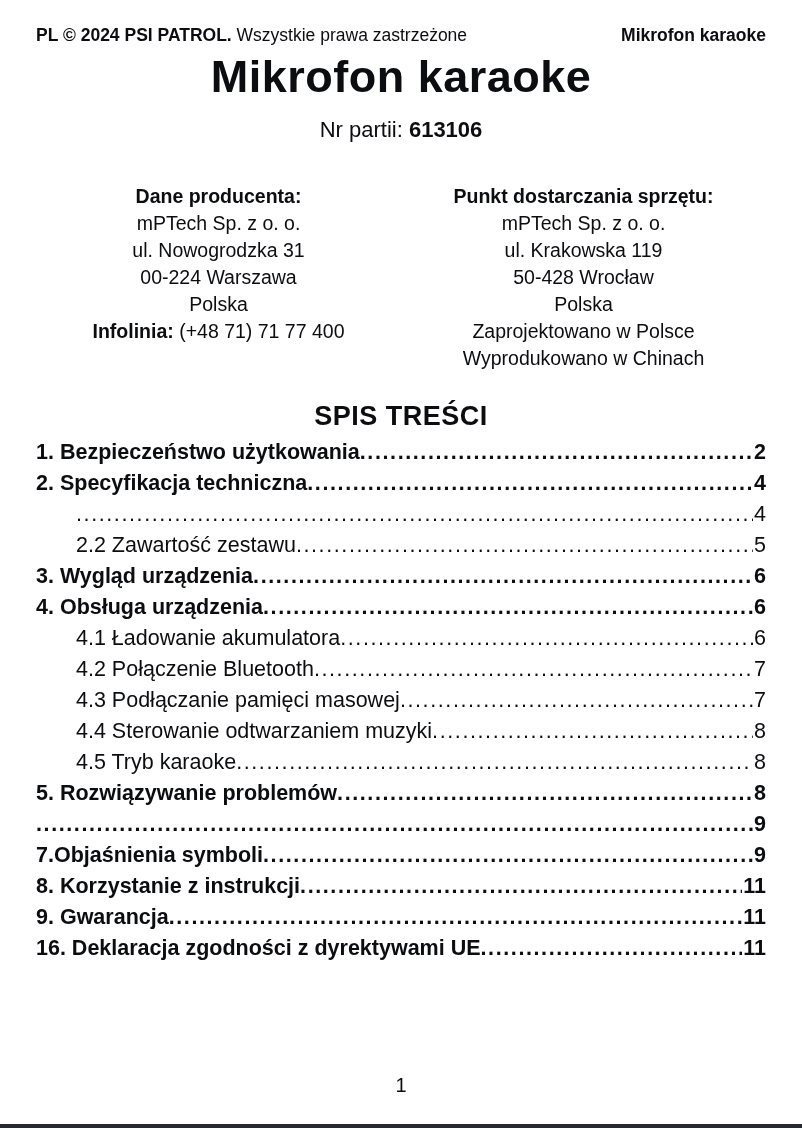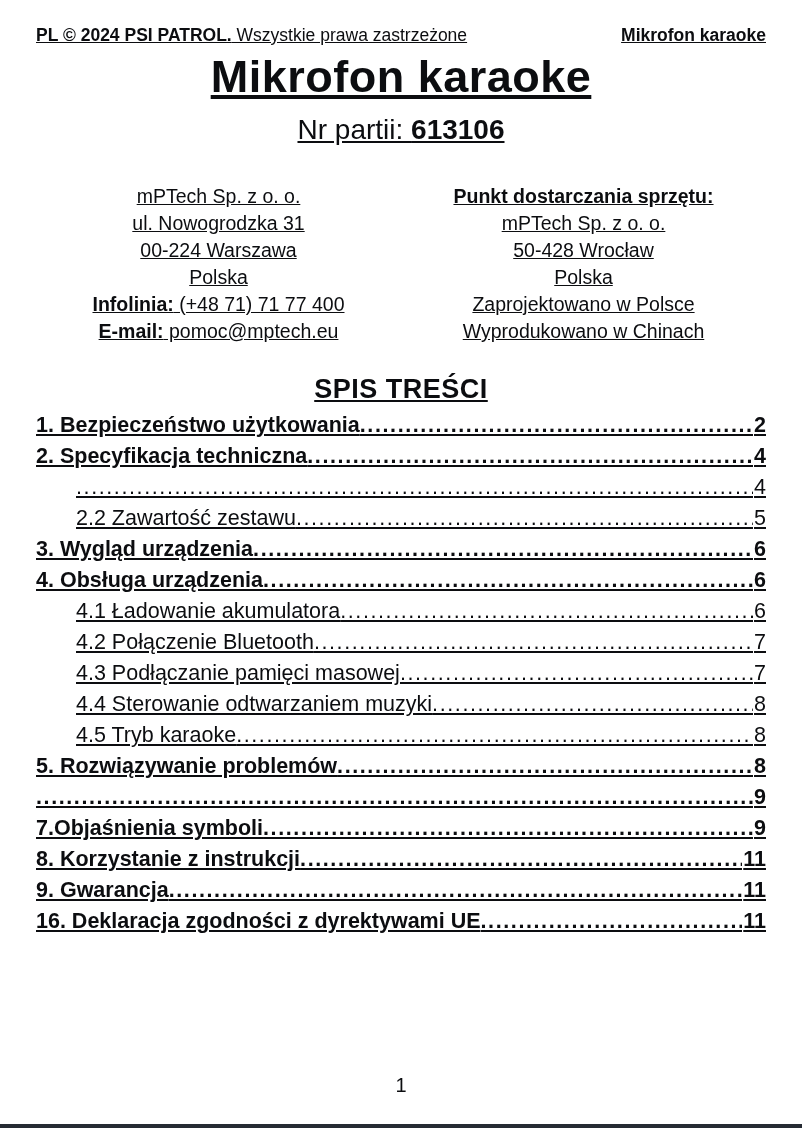--- a/index.html
+++ b/index.html
@@ -9,21 +9,20 @@
     color: #0c0d10;
     font-family: "Liberation Sans", sans-serif;
     position: relative;
     overflow: hidden;
   }
   .page {
     position: relative;
     width: 802px;
     height: 1130px;
     padding: 25px 36px 0 36px;
-    text-decoration: underline;
   }
   
   .header {
     display: flex;
     justify-content: space-between;
     align-items: baseline;
     font-size: 17.5px;
     line-height: 21px;
   }
   .header .left-bold { font-weight: 700; }
@@ -40,21 +39,21 @@
   .product-title {
     text-align: center;
     font-size: 45px;
     font-weight: 700;
     margin-top: 6px;
     line-height: 50px;
     letter-spacing: 0.5px;
   }
   .batch {
     text-align: center;
-    font-size: 28px;
+    font-size: 22px;
     margin-top: 15px;
     line-height: 26px;
   }
   .batch .batch-number { font-weight: 700; }
   
   .addresses {
     display: flex;
     margin-top: 40px;
   }
   .col {
@@ -124,33 +123,34 @@
 
 
   <div class="product-title">Mikrofon karaoke</div>
 
   <div class="batch">
     <span>Nr partii: </span><span class="batch-number">613106</span>
   </div>
 
   <div class="addresses">
     <div class="col">
+      <div class="col-heading">Dane producenta:</div>
       <div>
           <div class="address-line">mPTech Sp. z o. o.</div>
           <div class="address-line">ul. Nowogrodzka 31</div>
           <div class="address-line">00-224 Warszawa</div>
           <div class="address-line">Polska</div>
           <div class="address-line"><strong>Infolinia:</strong> (+48 71) 71 77 400</div>
-          <div class="address-line"><strong>E-mail:</strong> pomoc@mptech.eu</div>
         </div>
     </div>
     <div class="col">
       <div class="col-heading">Punkt dostarczania sprzętu:</div>
       <div>
           <div class="address-line">mPTech Sp. z o. o.</div>
+          <div class="address-line">ul. Krakowska 119</div>
           <div class="address-line">50-428 Wrocław</div>
           <div class="address-line">Polska</div>
           <div class="address-line">Zaprojektowano w Polsce</div>
           <div class="address-line">Wyprodukowano w Chinach</div>
         </div>
     </div>
   </div>
 
   <div class="toc-heading">SPIS TREŚCI</div>
 

